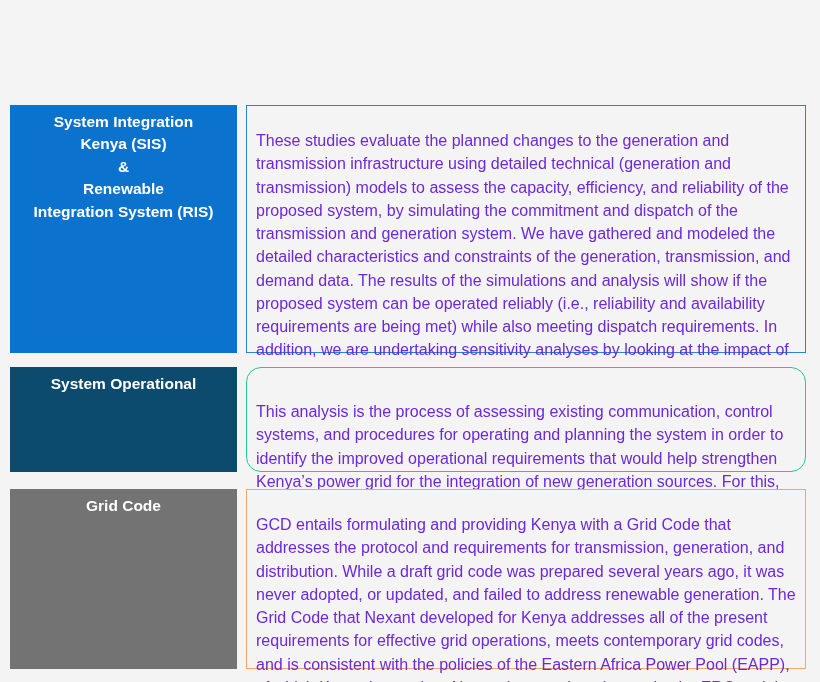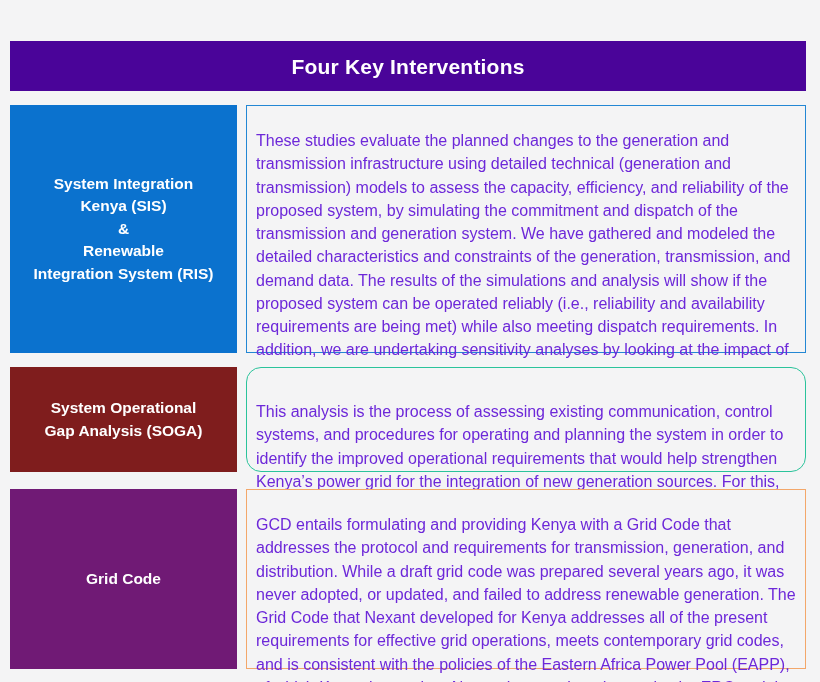--- a/index.html
+++ b/index.html
@@ -53,21 +53,20 @@
     width: 796px;
   }
   .row-sis  { top: 105px; height: 248px; }
   .row-soga { top: 367px; height: 105px; }
   .row-gcd  { top: 489px; height: 180px; }
 
   .label-block {
     width: 227px;
     flex: 0 0 227px;
     display: flex;
-    align-items: center;
     justify-content: center;
     padding: 6px 8px;
   }
   .label-text {
     color: #ffffff;
     font-weight: bold;
     font-size: 15.5px;
     line-height: 1.45;
     text-align: center;
     font-family: "Liberation Sans", sans-serif;
@@ -91,38 +90,35 @@
   .desc-text {
     color: #6d28d9;
     font-size: 16px;
     line-height: 1.455;
     text-align: left;
     font-family: "Liberation Sans", sans-serif;
   }
 
   
   .block-sis  { background: #0b72ce; }
-  .block-soga { background: #7f1d1d; }
-  .block-gcd  { background: #701a75; }
+  .block-soga { background: #0c4a6e; }
+  .block-gcd  { background: #737373; }
 
   .desc-sis  { border-color: #2387d4; }
   .desc-soga { border-color: #2bc39b; }
   .desc-gcd  { border-color: #f3a76a; }
 
   .row-soga .desc-block { padding-top: 16px; border-radius: 15px; }
   .row-gcd  .desc-block { }
 </style>
 </head>
 <body>
 
 <div class="infographic">
 
-  <div class="title-banner">
-    <span class="title-text">Four Key Interventions</span>
-  </div>
 
   <div class="row row-sis">
     <div class="label-block block-sis">
       <div class="label-text">
         <span>System Integration</span><br>
         <span>Kenya (SIS)</span>
         <span class="amp">&amp;</span>
         <span>Renewable</span><br>
         <span>Integration System (RIS)</span>
       </div>
@@ -130,21 +126,20 @@
     <div class="gap"></div>
     <div class="desc-block desc-sis">
       <p class="desc-text">These studies evaluate the planned changes to the generation and transmission infrastructure using detailed technical (generation and transmission) models to assess the capacity, efficiency, and reliability of the proposed system, by simulating the commitment and dispatch of the transmission and generation system. We have gathered and modeled the detailed characteristics and constraints of the generation, transmission, and demand data. The results of the simulations and analysis will show if the proposed system can be operated reliably (i.e., reliability and availability requirements are being met) while also meeting dispatch requirements. In addition, we are undertaking sensitivity analyses by looking at the impact of variations in input assumptions. These include varying levels of electricity demand and generation (supply), generation mix, operational characteristics of generation, hydro conditions, and renewable generation.</p>
     </div>
   </div>
 
   <div class="row row-soga">
     <div class="label-block block-soga">
       <div class="label-text">
         <span>System Operational</span><br>
-        <span>Gap Analysis (SOGA)</span>
       </div>
     </div>
     <div class="gap"></div>
     <div class="desc-block desc-soga">
       <p class="desc-text">This analysis is the process of assessing existing communication, control systems, and procedures for operating and planning the system in order to identify the improved operational requirements that would help strengthen Kenya’s power grid for the integration of new generation sources. For this, we are assessing the effectiveness of existing SCADA, EMS, Smart Grid, and operational forecasting tools.</p>
     </div>
   </div>
 
   <div class="row row-gcd">
     <div class="label-block block-gcd">

